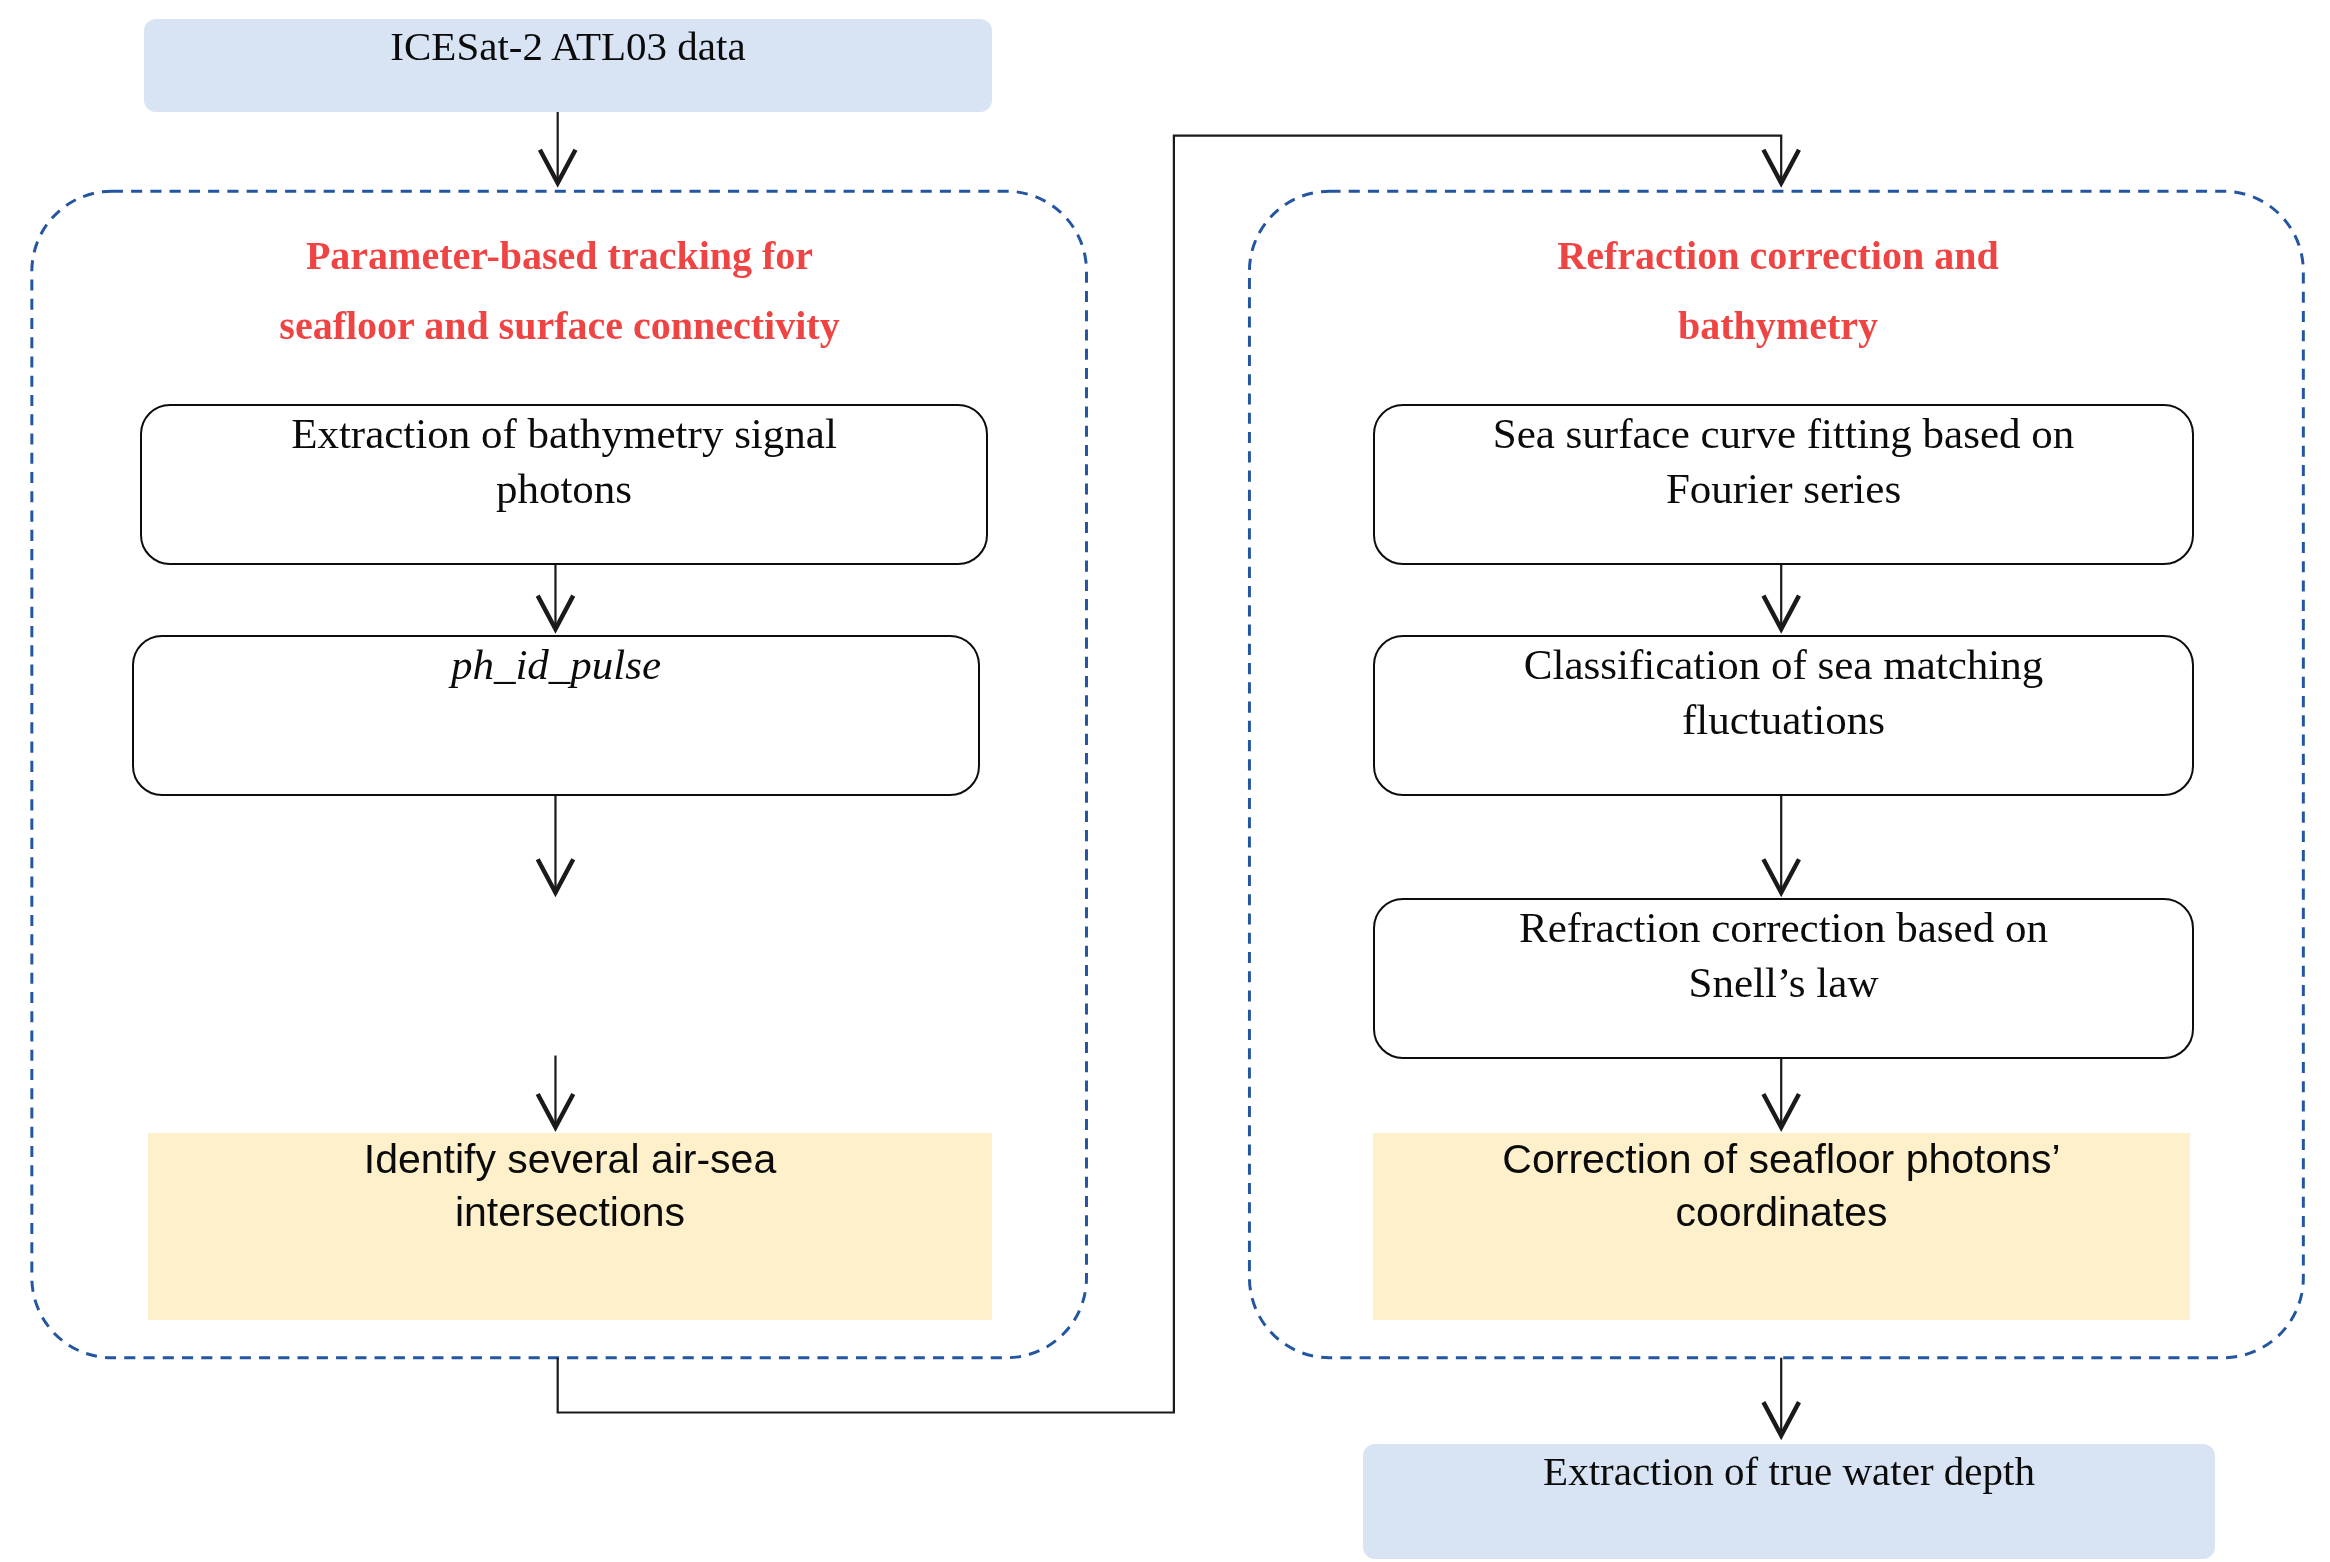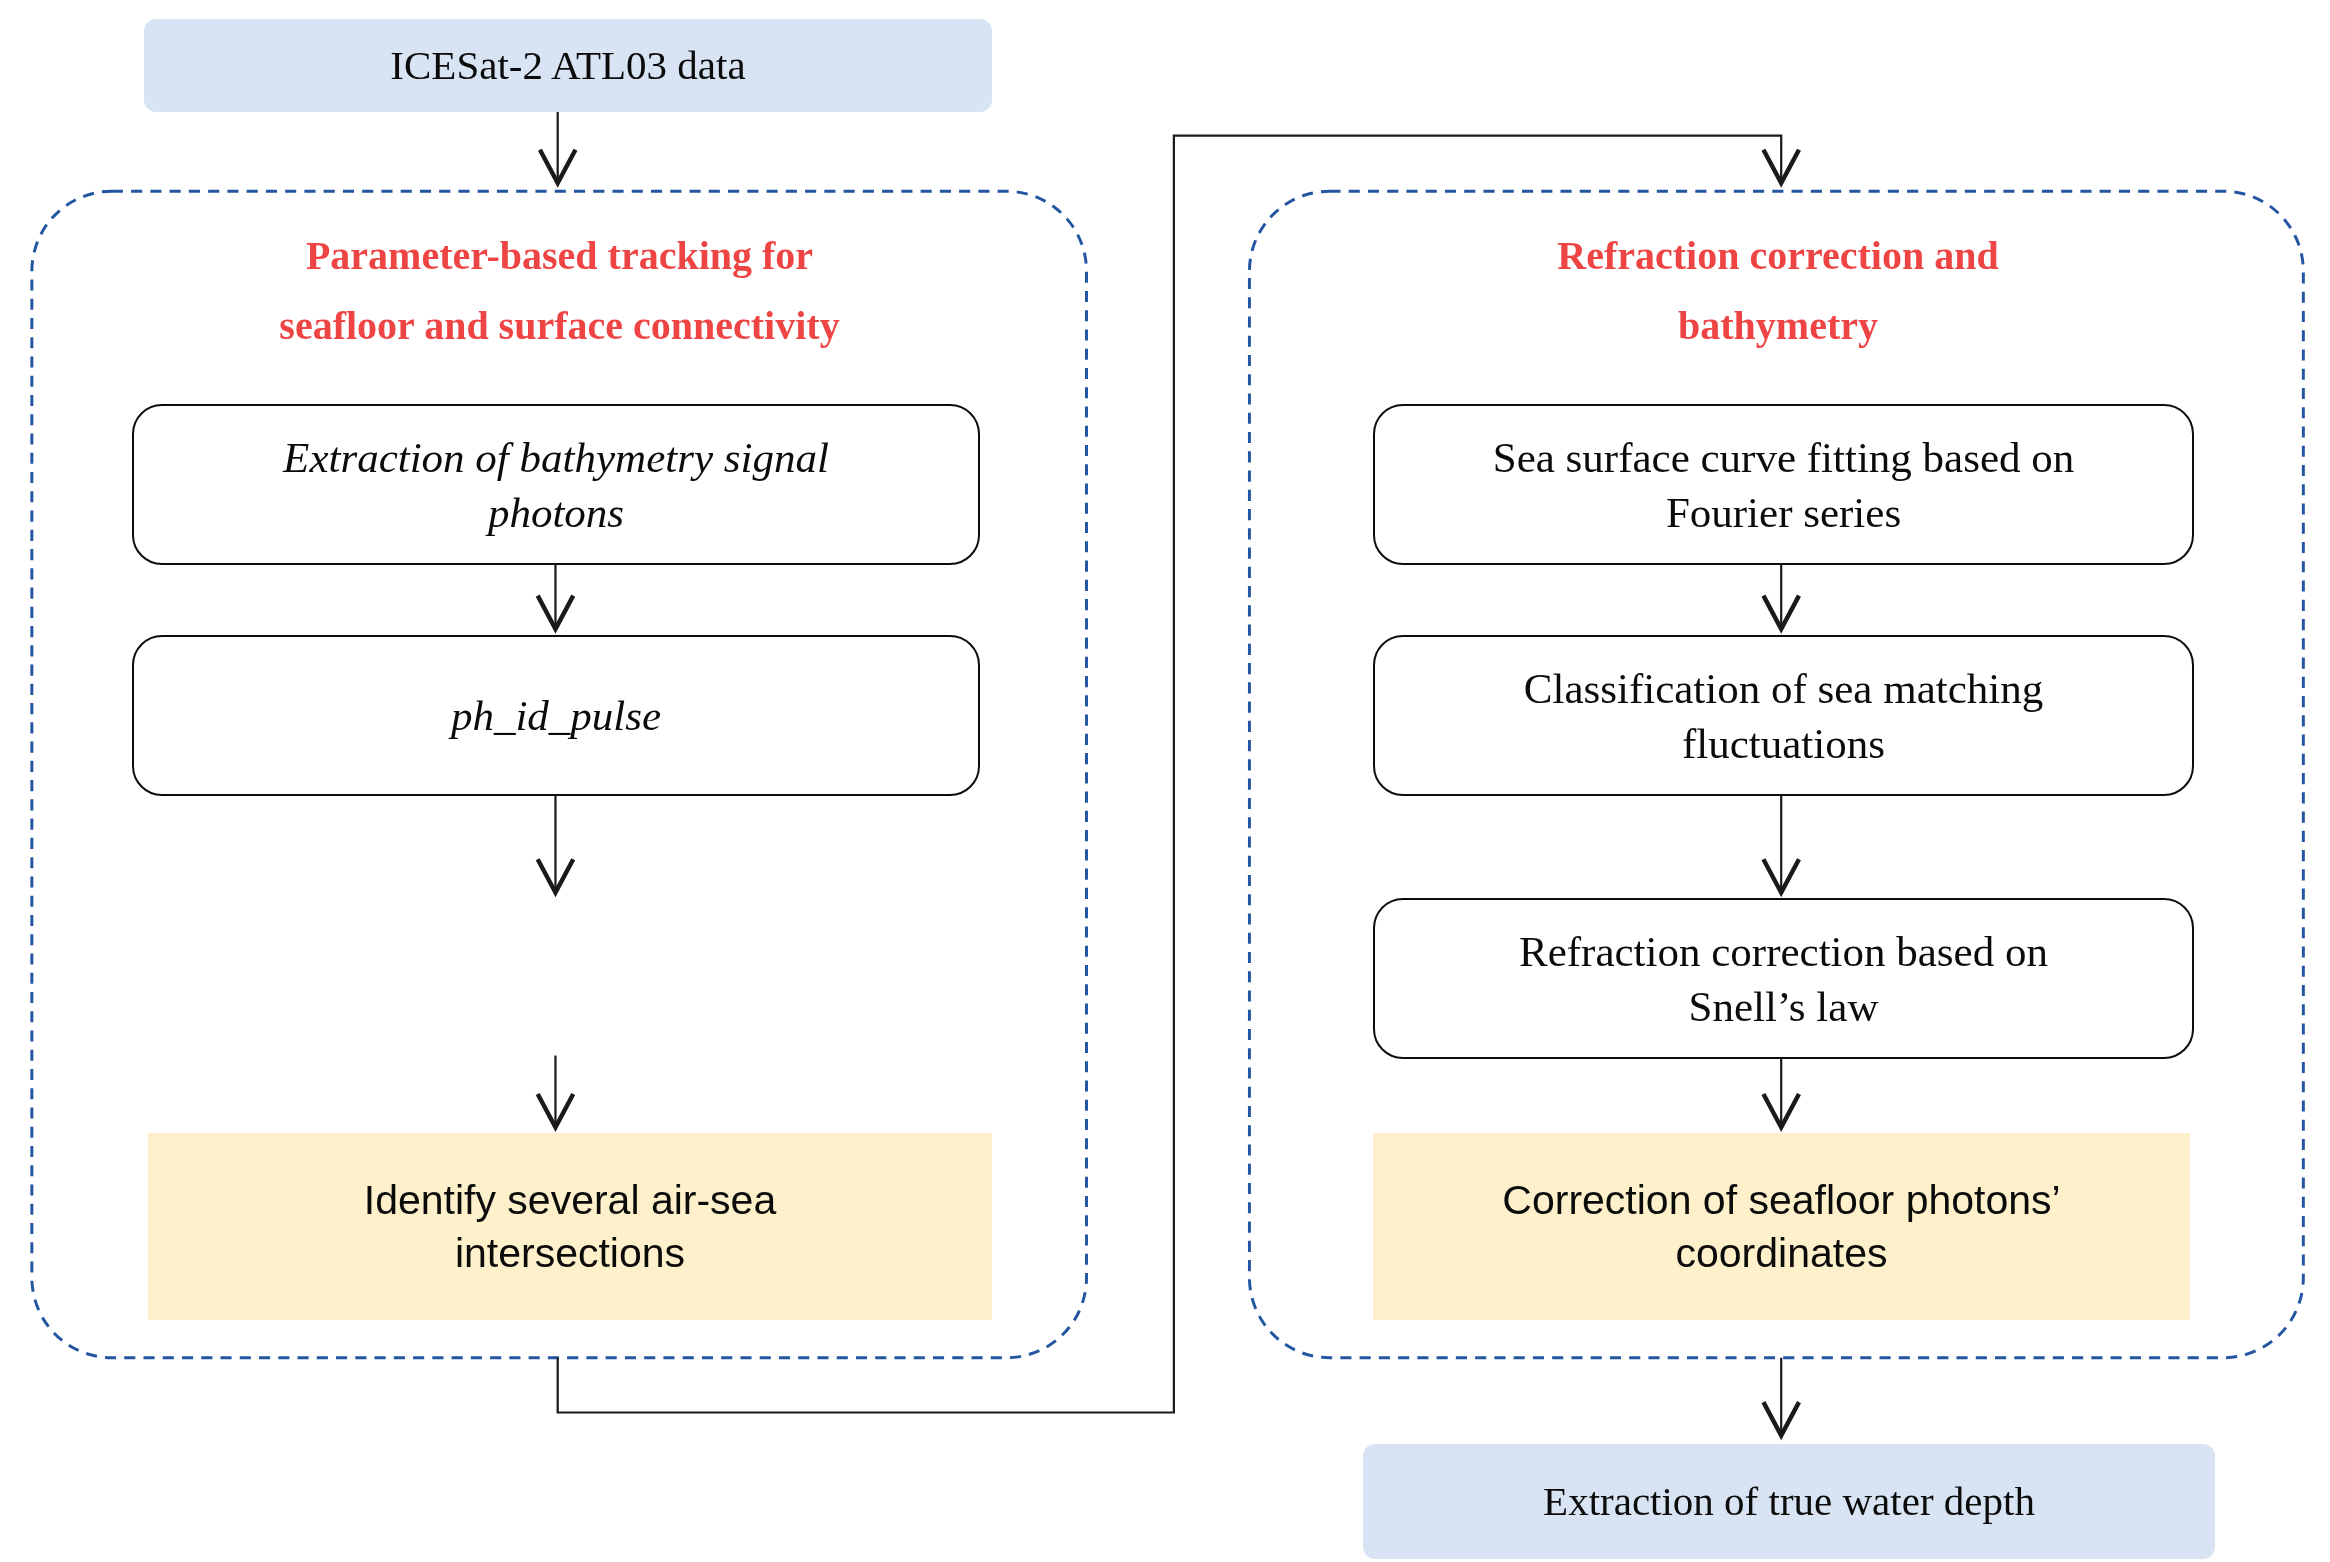--- a/index.html
+++ b/index.html
@@ -6,21 +6,21 @@
   #canvas{
     position:relative;
     width:2330px;height:1563px;
     background:#ffffff;
     font-family:"Liberation Serif", serif;
     overflow:hidden;
   }
   #wires{position:absolute;left:0;top:0;width:2330px;height:1563px;}
   .node{
     position:absolute;
-    display:flex;flex-direction:column;justify-content:center;align-items:center;
+    display:flex;flex-direction:column;align-items:center;
     text-align:center;
     font-size:43px;line-height:55px;color:#0b0b0b;
   }
   .white-box{
     background:#ffffff;
     border:2.2px solid #0d0d0d;
     border-radius:30px;
   }
   .blue-box{
     background:#d8e4f4;
@@ -74,21 +74,21 @@
 
   <div class="node blue-box" style="left:144px;top:18.5px;width:848px;height:93px;">
     <span>ICESat-2 ATL03 data</span>
   </div>
 
   <div class="panel-title" style="left:78px;top:221px;width:963px;">
     <span class="l1">Parameter-based tracking for</span>
     <span class="l2">seafloor and surface connectivity</span>
   </div>
 
-  <div class="node white-box" style="left:132px;top:404px;width:844px;height:157px;font-style:italic;">
+  <div class="node white-box" style="left:140px;top:404px;width:844px;height:157px;">
     <span class="l1">Extraction of bathymetry signal</span>
     <span class="l2">photons</span>
   </div>
 
   <div class="node white-box" style="left:132px;top:635px;width:844px;height:157px;">
     <span class="l2 it">ph_id_pulse</span>
   </div>
 
 
   <div class="node yellow-box" style="left:132px;top:1133px;width:844px;height:187px;margin-left:16px;">

